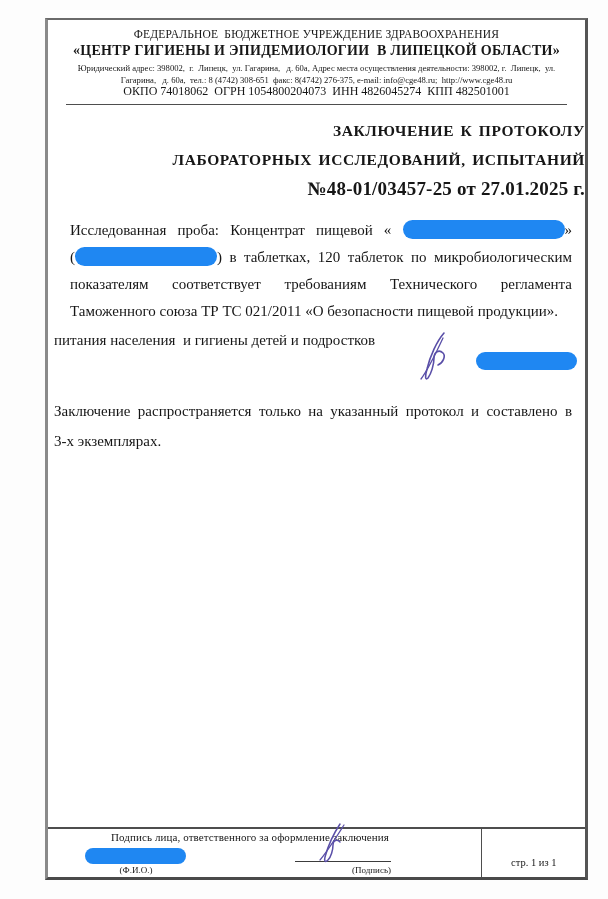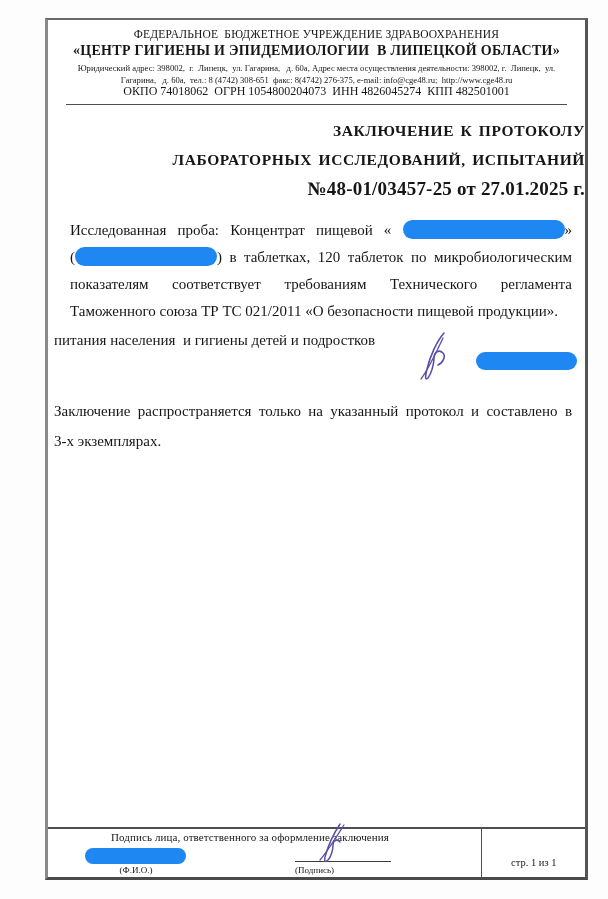--- a/index.html
+++ b/index.html
@@ -73,21 +73,21 @@
   }
   .footer-left {
     position: absolute; left: 0; top: 0; bottom: 0; width: 433px;
     border-right: 1.5px solid #4e4e4e;
   }
   .footer-caption { position: absolute; left: 22px; top: 2px; font-size: 11px; letter-spacing: 0.1px; margin-left: 41px; }
   .footer-pill { position: absolute; left: 37px; top: 19px; width: 101px; height: 16px; border-radius: 8px; }
   .fio-label  { position: absolute; left: 38px; top: 36px; width: 100px; text-align: center; font-size: 9px; }
   .footer-sign { position: absolute; left: 262px; top: -10px; width: 50px; height: 44px; z-index: 2; }
   .sig-line   { position: absolute; left: 247px; top: 32px; width: 96px; border-bottom: 1px solid #3c3c3c; height: 0; }
-  .sign-label { position: absolute; left: 247px; top: 36px; width: 96px; text-align: left; font-size: 9px; }
+  .sign-label { position: absolute; left: 247px; top: 36px; width: 96px; text-align: right; font-size: 9px; }
   .footer-right {
     position: absolute; right: 0; top: 0; bottom: 0; left: 434.5px;
     text-align: center;
   }
   .page-info { margin-top: 28px; font-size: 10.5px; }
 </style>
 </head>
 <body>
 
 <div class="canvas">

